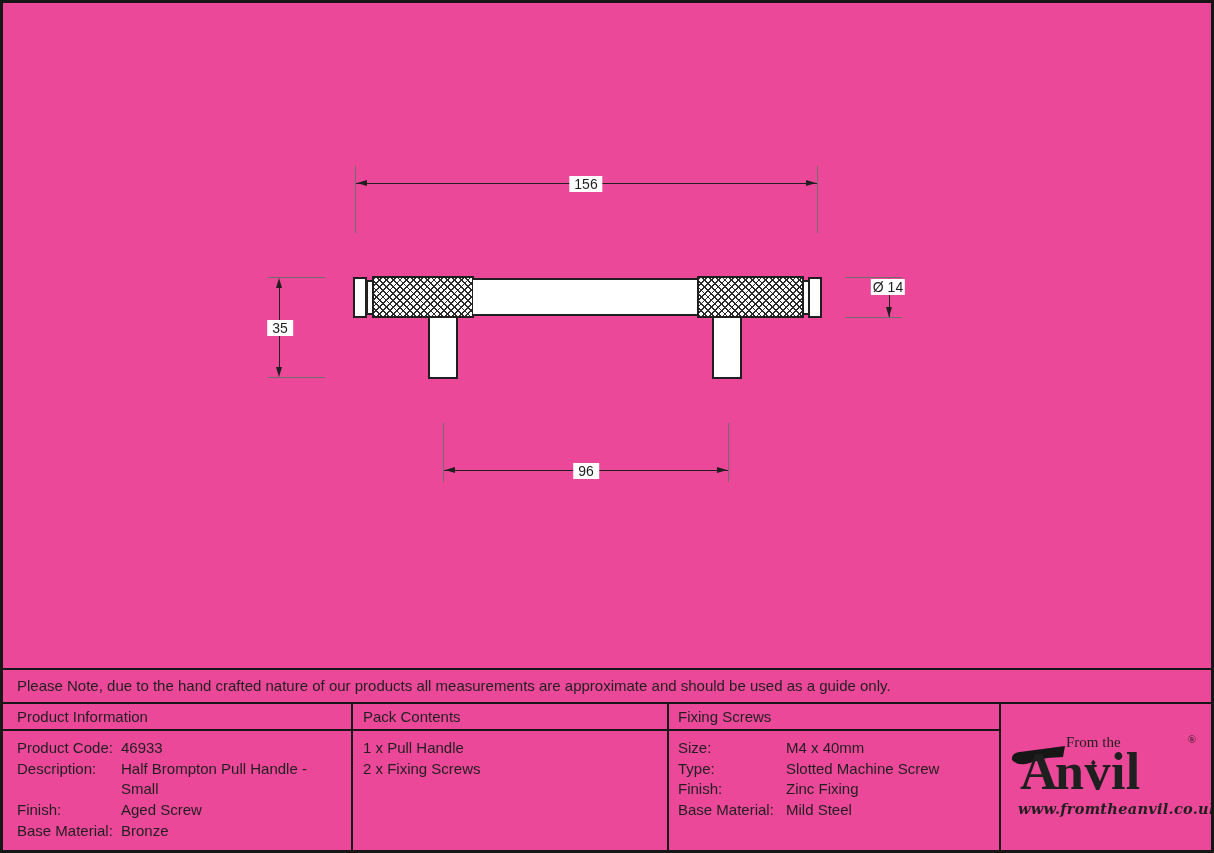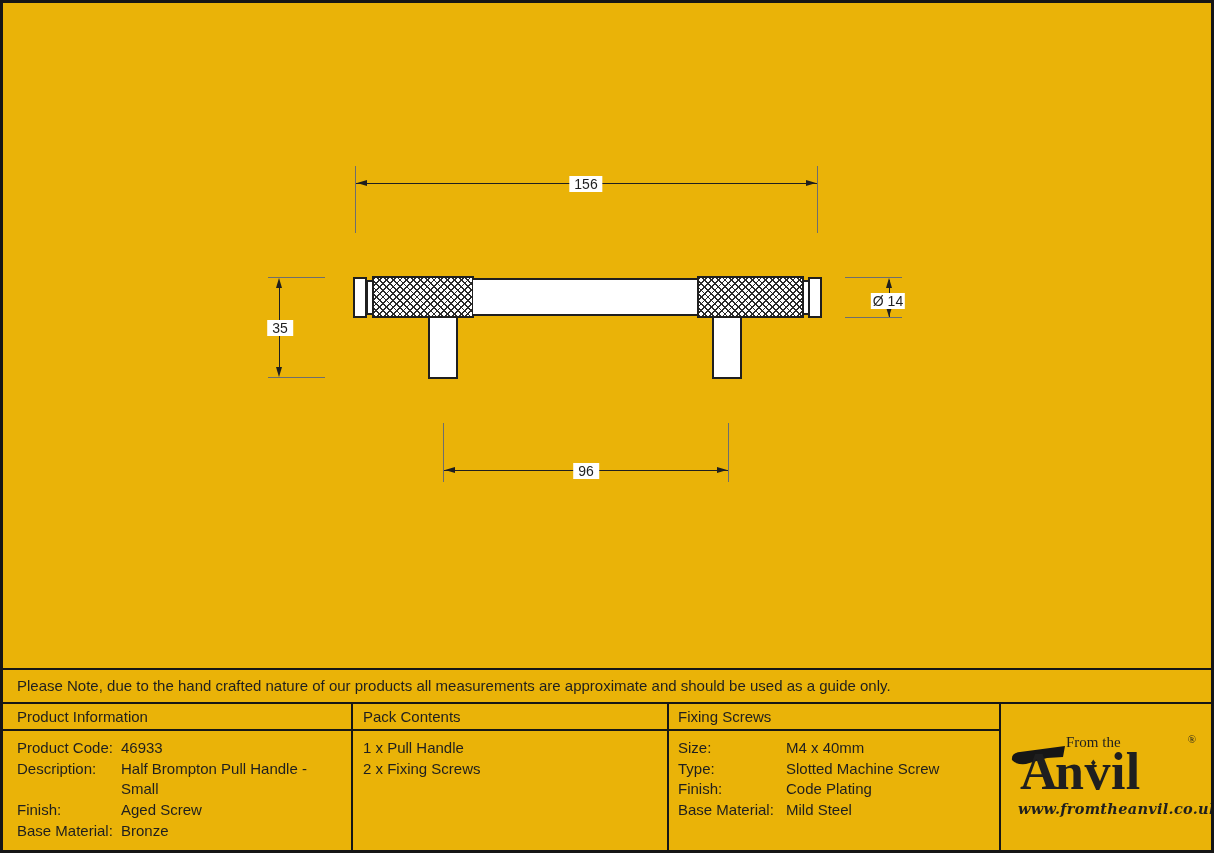--- a/index.html
+++ b/index.html
@@ -1,16 +1,16 @@
 <!DOCTYPE html>
 <html><head>
 <meta charset="utf-8">
 <style>
   html,body{margin:0;padding:0;background:#e8e8e8;}
-  .page{position:relative;width:1214px;height:853px;background:#eab308;overflow:hidden;
+  .page{position:relative;width:1214px;height:853px;background:#ec4899;overflow:hidden;
         font-family:"Liberation Sans",sans-serif;color:#1f1f1f;}
   .page-border{position:absolute;inset:0;border:3px solid #161616;pointer-events:none;z-index:50;}
 
   
   .hline,.vline{position:absolute;background:#1f1f1f;}
   .hline{height:1px;}
   .vline{width:1px;}
   .ext{background:#6e6e6e;}
   .arr{position:absolute;width:0;height:0;border-style:solid;}
   .arr-left {border-width:3.5px 10px 3.5px 0;border-color:transparent #1f1f1f transparent transparent;}
@@ -90,21 +90,21 @@
     <div class="vline" style="left:279px;top:284px;height:87px;"></div>
     <div class="arr arr-up" style="left:276px;top:278px;"></div>
     <div class="arr arr-down" style="left:276px;top:367px;"></div>
     <div class="dim-label" style="left:280px;top:328px;">35</div>
 
     <div class="hline ext" style="left:845px;top:277px;width:57px;"></div>
     <div class="hline ext" style="left:845px;top:317px;width:57px;"></div>
     <div class="vline" style="left:889px;top:280px;height:37px;"></div>
     <div class="arr arr-up" style="left:886px;top:278px;"></div>
     <div class="arr arr-down" style="left:886px;top:307px;"></div>
-    <div class="dim-label" style="left:888px;top:301px;padding:0 2px;">Ø 14</div>
+    <div class="dim-label" style="left:888px;top:287px;padding:0 2px;">Ø 14</div>
 
     <div class="vline ext" style="left:443px;top:423px;height:59px;"></div>
     <div class="vline ext" style="left:728px;top:423px;height:59px;"></div>
     <div class="hline" style="left:444px;top:470px;width:284px;"></div>
     <div class="arr arr-left" style="left:445px;top:467px;"></div>
     <div class="arr arr-right" style="left:717px;top:467px;"></div>
     <div class="dim-label" style="left:586px;top:471px;">96</div>
   </div>
 
   <div class="note-row">
@@ -148,21 +148,21 @@
     <div class="spec-row">
       <span class="spec-label">Size:</span>
       <span class="spec-value">M4 x 40mm</span>
     </div>
     <div class="spec-row">
       <span class="spec-label">Type:</span>
       <span class="spec-value">Slotted Machine Screw</span>
     </div>
     <div class="spec-row">
       <span class="spec-label">Finish:</span>
-      <span class="spec-value">Code Plating</span>
+      <span class="spec-value">Zinc Fixing</span>
     </div>
     <div class="spec-row">
       <span class="spec-label">Base Material:</span>
       <span class="spec-value">Mild Steel</span>
     </div>
   </div>
 
   <div class="logo-cell">
     <div class="logo">
       <svg class="anvil-beak" width="58" height="24" viewBox="0 0 58 24">

